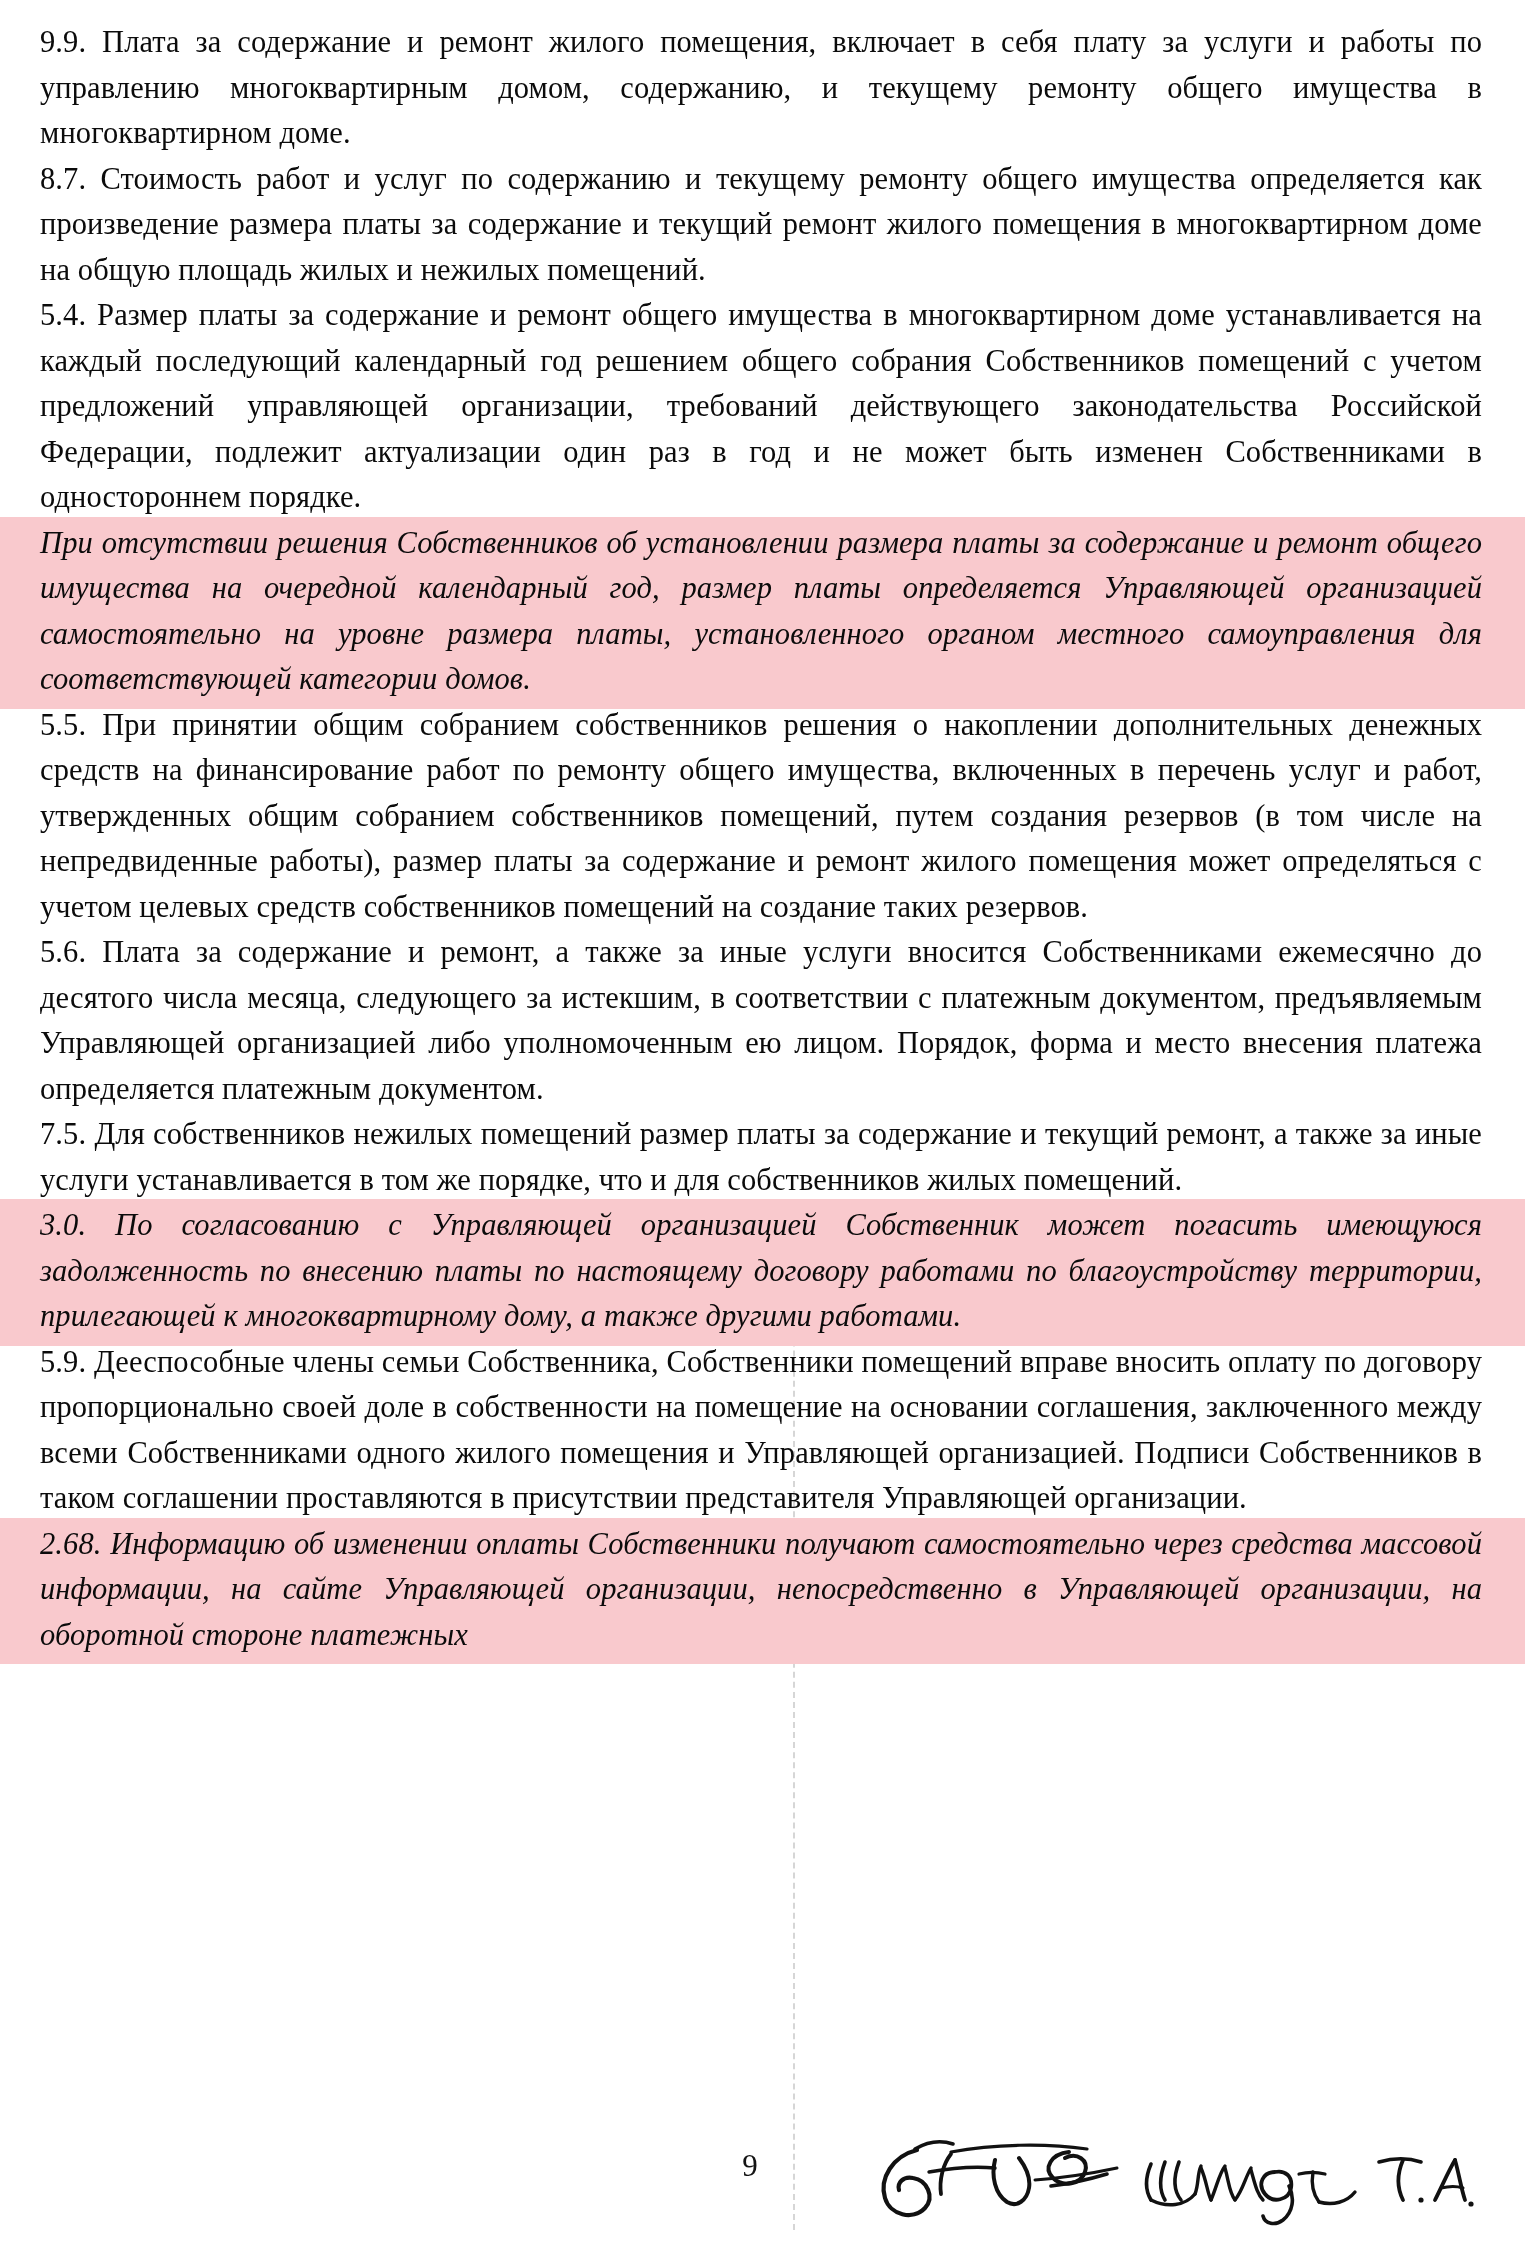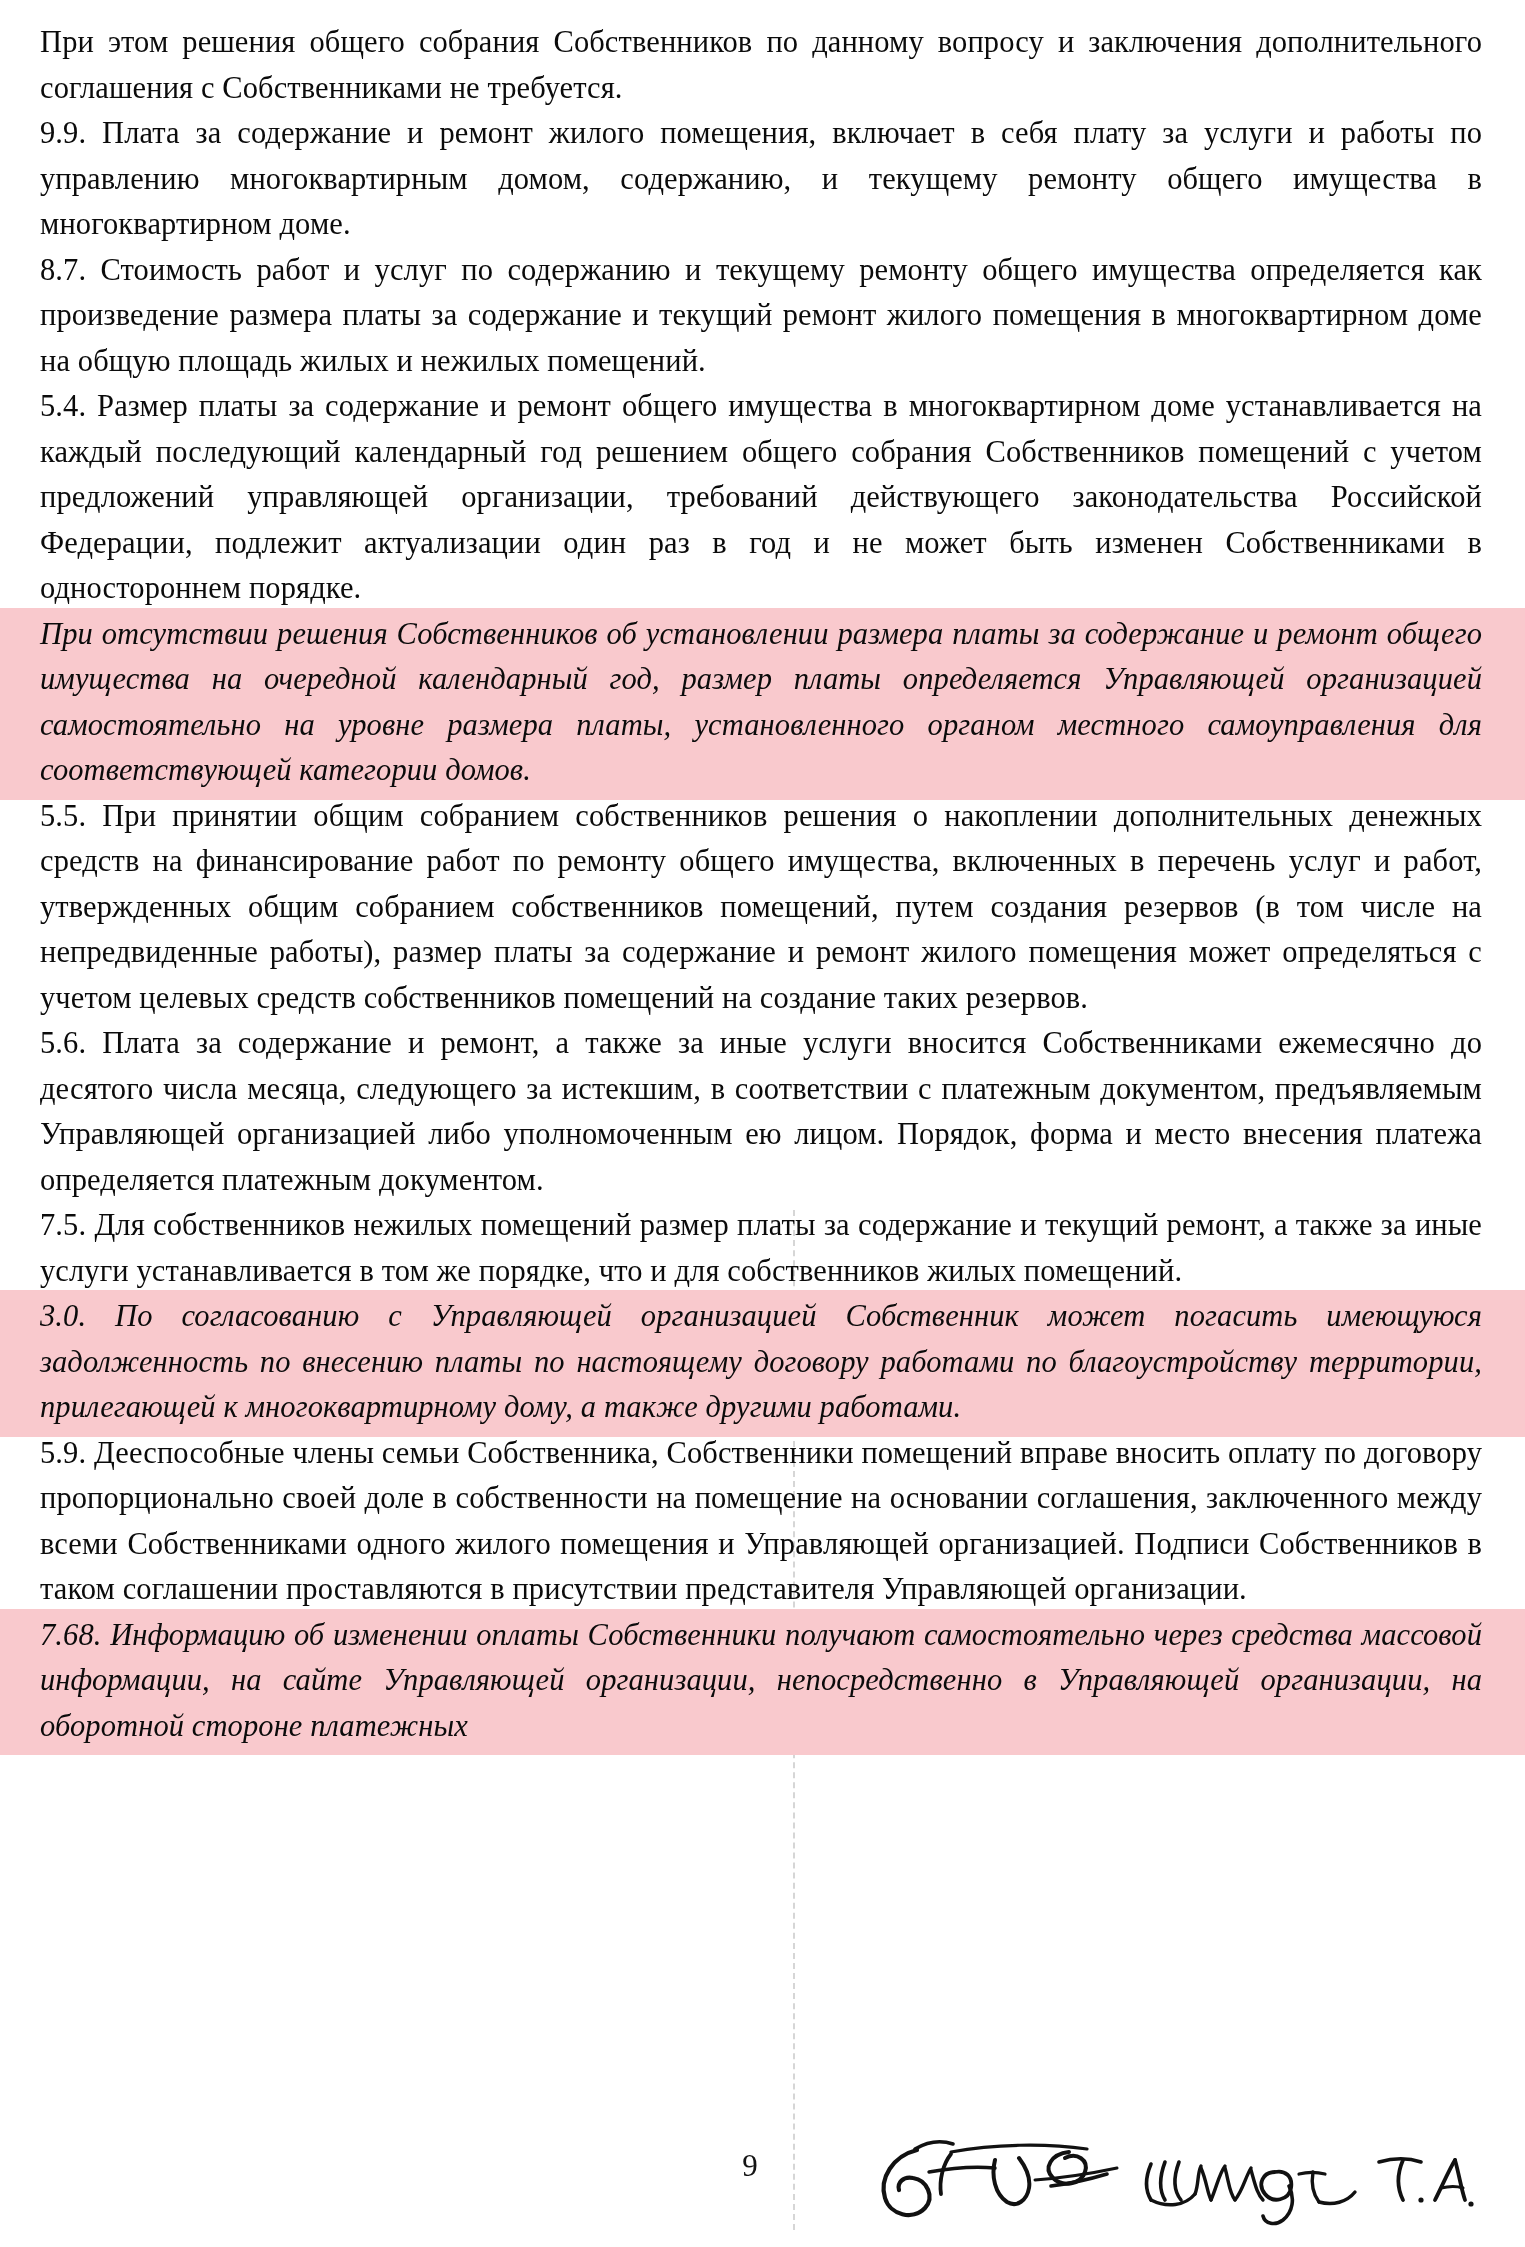--- a/index.html
+++ b/index.html
@@ -93,21 +93,20 @@
 </style>
 </head>
 <body>
 
 <div class="page">
 
   <div class="fold-line"></div>
 
   <div class="body-col">
 
-    <p class="para">При этом решения общего собрания Собственников по данному вопросу и заключения дополнительного соглашения с Собственниками не требуется.</p>
 
     <p class="para">9.9. Плата за содержание и ремонт жилого помещения, включает в себя плату за услуги и работы по управлению многоквартирным домом, содержанию, и текущему ремонту общего имущества в многоквартирном доме.</p>
 
     <p class="para">8.7. Стоимость работ и услуг по содержанию и текущему ремонту общего имущества определяется как произведение размера платы за содержание и текущий ремонт жилого помещения в многоквартирном доме на общую площадь жилых и нежилых помещений.</p>
 
     <p class="para">5.4. Размер платы за содержание и ремонт общего имущества в многоквартирном доме устанавливается на каждый последующий календарный год решением общего собрания Собственников помещений с учетом предложений управляющей организации, требований действующего законодательства Российской Федерации, подлежит актуализации один раз в год и не может  быть изменен Собственниками в одностороннем порядке.</p>
 
     <div class="hl stack">
       <p class="para">При отсутствии решения Собственников об установлении размера платы за содержание и ремонт общего имущества на очередной календарный год, размер платы определяется Управляющей организацией самостоятельно на уровне размера платы, установленного органом местного самоуправления для соответствующей категории домов.</p>
     </div>
@@ -118,21 +117,21 @@
 
     <p class="para">7.5. Для собственников  нежилых помещений  размер платы за содержание и текущий ремонт, а также за иные услуги устанавливается в том же порядке, что и для собственников жилых помещений.</p>
 
     <div class="hl stack">
       <p class="para">3.0. По согласованию с Управляющей организацией Собственник может погасить имеющуюся задолженность по внесению платы по настоящему договору работами по благоустройству территории, прилегающей к многоквартирному дому, а также другими работами.</p>
     </div>
 
     <p class="para">5.9. Дееспособные члены семьи Собственника, Собственники помещений вправе вносить оплату по договору пропорционально своей доле в собственности на помещение на основании соглашения, заключенного между всеми Собственниками одного жилого помещения и Управляющей организацией. Подписи Собственников в таком соглашении проставляются в присутствии представителя Управляющей организации.</p>
 
     <div class="hl stack">
-      <p class="para last-left">7.68. Информацию об изменении оплаты Собственники получают самостоятельно через средства массовой информации, на сайте Управляющей организации, непосредственно в Управляющей организации, на оборотной стороне платежных</p>
+      <p class="para last-left">2.68. Информацию об изменении оплаты Собственники получают самостоятельно через средства массовой информации, на сайте Управляющей организации, непосредственно в Управляющей организации, на оборотной стороне платежных</p>
     </div>
 
   </div>
 
   <div class="footer">
     <div class="page-number">9</div>
 
     <div class="signature" title="Шмидт Т.А.">
       <svg width="620" height="110" viewBox="0 0 620 110" xmlns="http://www.w3.org/2000/svg">
         <g fill="none" stroke="#111111" stroke-linecap="round" stroke-linejoin="round">

